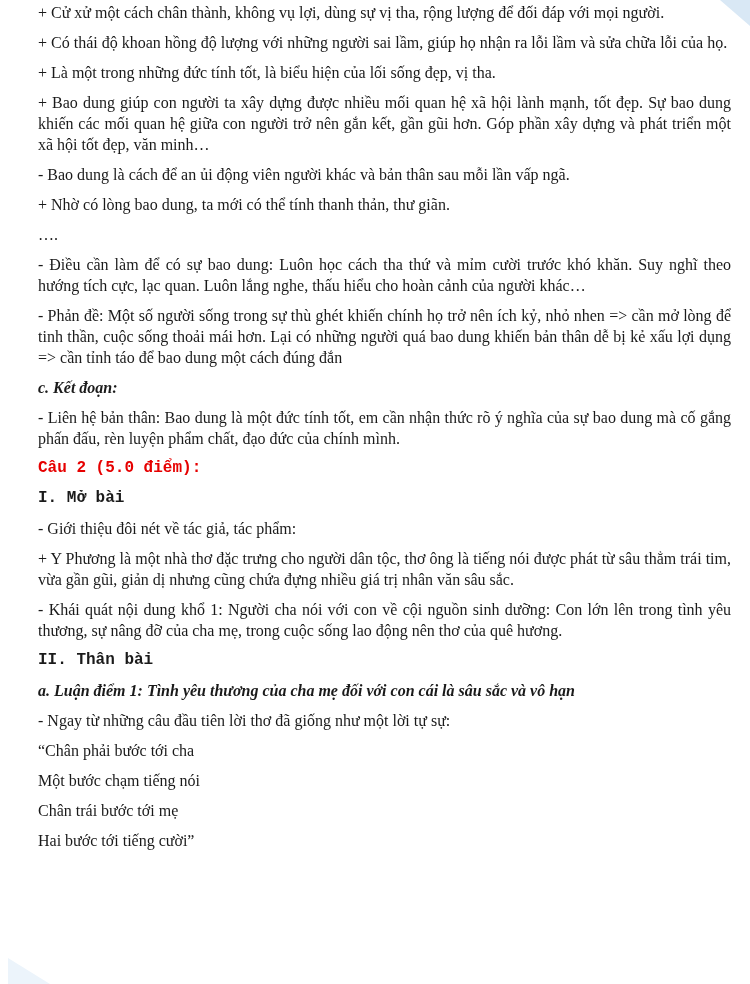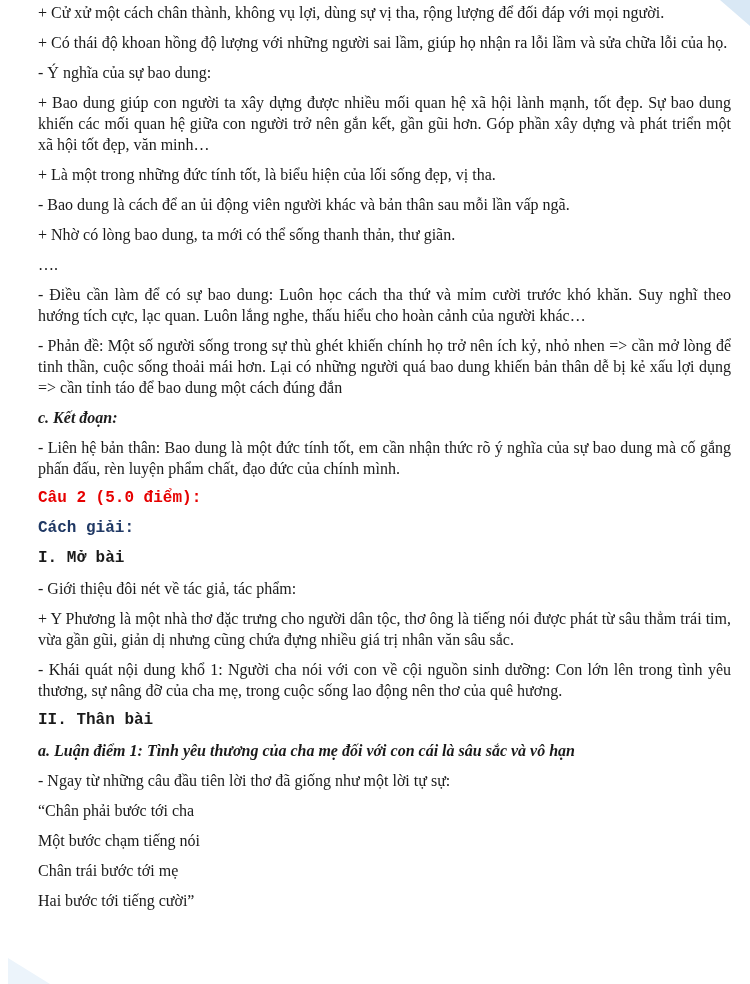--- a/index.html
+++ b/index.html
@@ -46,32 +46,30 @@
 </style>
 </head>
 <body style="--text: #1a1a1a; --accent-red: #e60000; --accent-navy: #1f3864; --corner-blue: #d9e8f5; --corner-blue-faint: #ecf4fb;">
 
 <div class="page">
   <div class="corner-tr"></div>
   <div class="corner-bl"></div>
 
   <p>+ Cử xử một cách chân thành, không vụ lợi, dùng sự vị tha, rộng lượng để đối đáp với mọi người.</p>
   <p>+ Có thái độ khoan hồng độ lượng với những người sai lầm, giúp họ nhận ra lỗi lầm và sửa chữa lỗi của họ.</p>
-  <p>- Ý nghĩa của sự bao dung:</p>
+  <p>+ Là một trong những đức tính tốt, là biểu hiện của lối sống đẹp, vị tha.</p>
   <p>+ Bao dung giúp con người ta xây dựng được nhiều mối quan hệ xã hội lành mạnh, tốt đẹp. Sự bao dung khiến các mối quan hệ giữa con người trở nên gắn kết, gần gũi hơn. Góp phần xây dựng và phát triển một xã hội tốt đẹp, văn minh…</p>
-  <p>+ Là một trong những đức tính tốt, là biểu hiện của lối sống đẹp, vị tha.</p>
   <p>- Bao dung là cách để an ủi động viên người khác và bản thân sau mỗi lần vấp ngã.</p>
-  <p>+ Nhờ có lòng bao dung, ta mới có thể sống thanh thản, thư giãn.</p>
+  <p>+ Nhờ có lòng bao dung, ta mới có thể tính thanh thản, thư giãn.</p>
   <p>….</p>
   <p>- Điều cần làm để có sự bao dung: Luôn học cách tha thứ và mỉm cười trước khó khăn. Suy nghĩ theo hướng tích cực, lạc quan. Luôn lắng nghe, thấu hiểu cho hoàn cảnh của người khác…</p>
   <p>- Phản đề: Một số người sống trong sự thù ghét khiến chính họ trở nên ích kỷ, nhỏ nhen =&gt; cần mở lòng để tinh thần, cuộc sống thoải mái hơn. Lại có những người quá bao dung khiến bản thân dễ bị kẻ xấu lợi dụng =&gt; cần tỉnh táo để bao dung một cách đúng đắn</p>
   <p class="bi">c. Kết đoạn:</p>
   <p>- Liên hệ bản thân: Bao dung là một đức tính tốt, em cần nhận thức rõ ý nghĩa của sự bao dung mà cố gắng phấn đấu, rèn luyện phẩm chất, đạo đức của chính mình.</p>
   <p class="b red">Câu 2 (5.0 điểm):</p>
-  <p class="b navy">Cách giải:</p>
   <p class="b">I. Mở bài</p>
   <p>- Giới thiệu đôi nét về tác giả, tác phẩm:</p>
   <p>+ Y Phương là một nhà thơ đặc trưng cho người dân tộc, thơ ông là tiếng nói được phát từ sâu thẳm trái tim, vừa gần gũi, giản dị nhưng cũng chứa đựng nhiều giá trị nhân văn sâu sắc.</p>
   <p>- Khái quát nội dung khổ 1: Người cha nói với con về cội nguồn sinh dưỡng: Con lớn lên trong tình yêu thương, sự nâng đỡ của cha mẹ, trong cuộc sống lao động nên thơ của quê hương.</p>
   <p class="b">II. Thân bài</p>
   <p class="bi">a. Luận điểm 1: Tình yêu thương của cha mẹ đối với con cái là sâu sắc và vô hạn</p>
   <p>- Ngay từ những câu đầu tiên lời thơ đã giống như một lời tự sự:</p>
   <p class="poem">“Chân phải bước tới cha</p>
   <p class="poem">Một bước chạm tiếng nói</p>
   <p class="poem">Chân trái bước tới mẹ</p>

